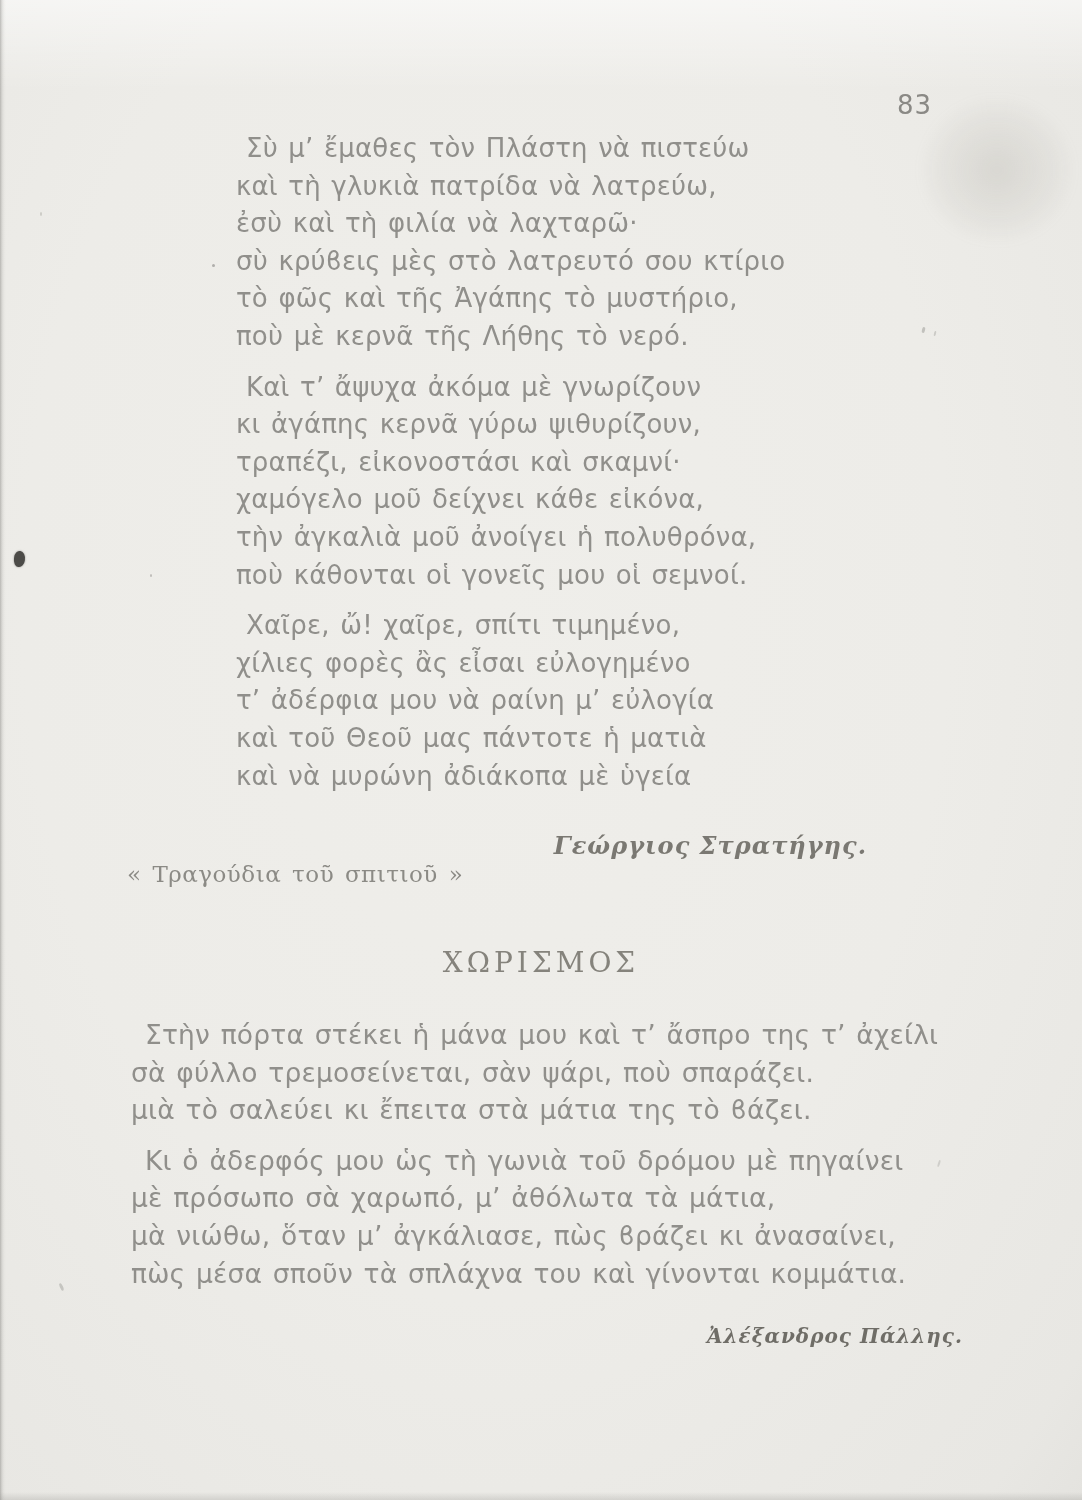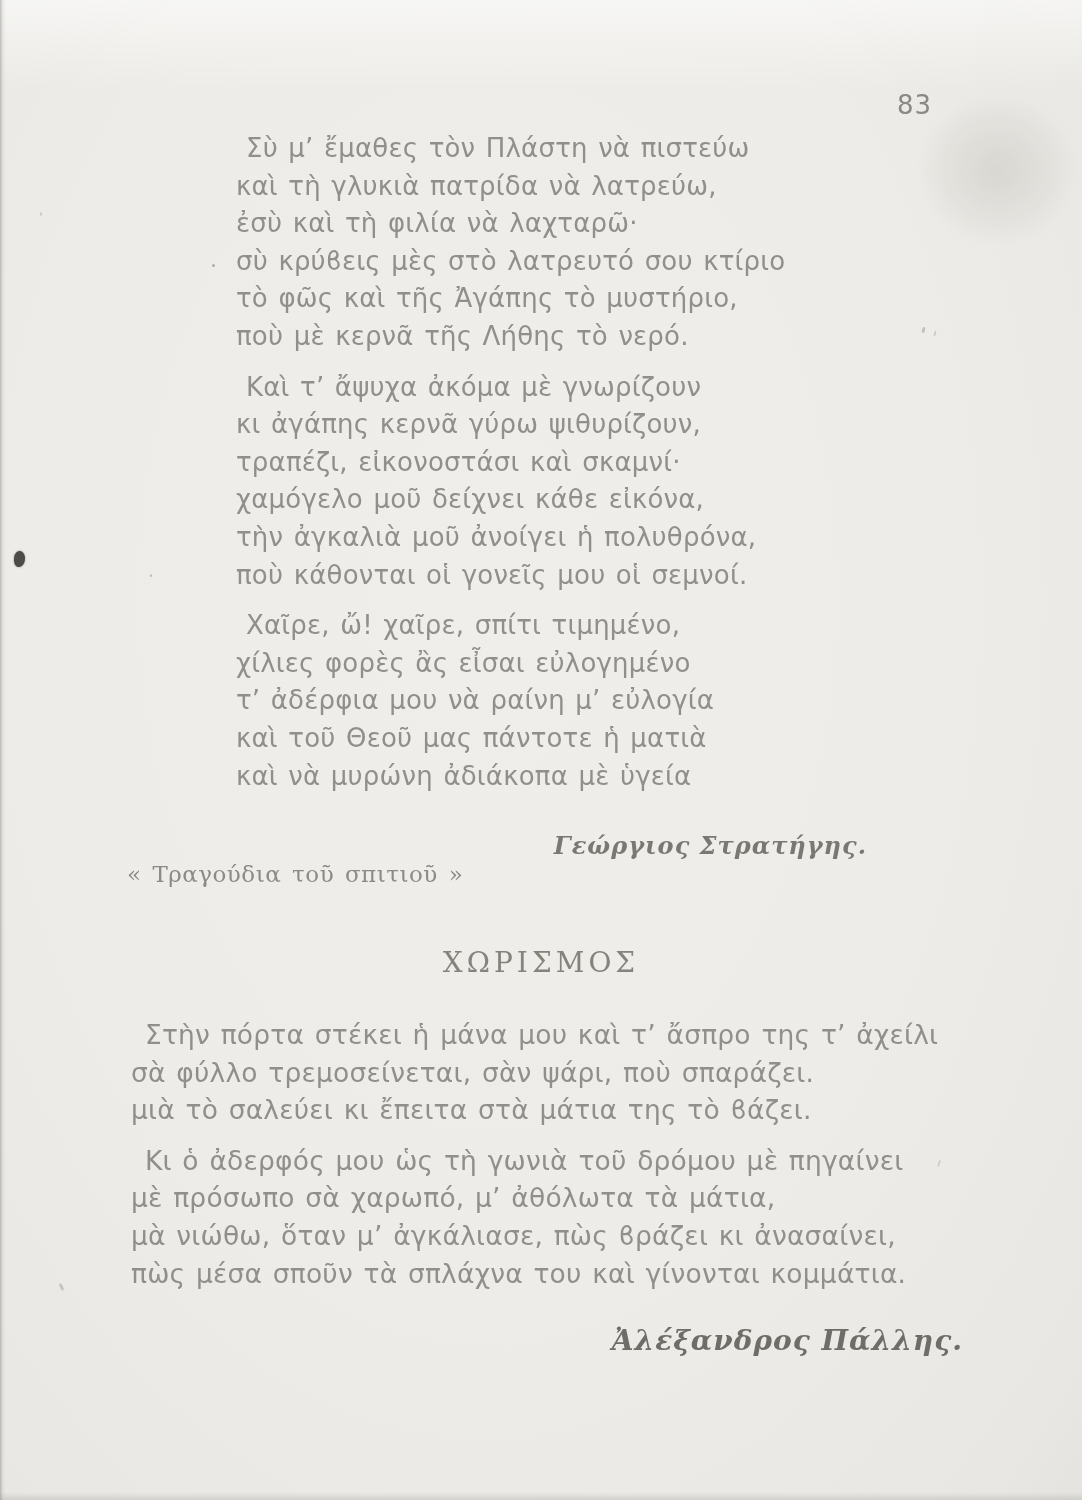--- a/index.html
+++ b/index.html
@@ -65,21 +65,21 @@
   .poem-2 .line { font-size: 26.5px; }
   .poem-2 .stanza .line:first-child { text-indent: 14px; }
   .attribution {
     position: absolute; left: 0; right: 3px;
     text-align: right;
     font-family: "DejaVu Serif", serif;
     font-style: italic; font-weight: bold;
     color: #7a7872; letter-spacing: 1px;
   }
   .attr-1 { top: 831px; padding-right: 212px; font-size: 24px; }
-  .attr-2 { top: 1324px; padding-right: 116px; font-size: 28px; color: #6f6d67; }
+  .attr-2 { top: 1324px; padding-right: 116px; font-size: 20px; color: #6f6d67; }
   .source-line {
     position: absolute; left: 127px; top: 861px;
     font-family: "DejaVu Serif", serif;
     font-size: 23px; color: #8b8a85; letter-spacing: 0.5px; word-spacing: 3px;
   }
   .poem-title {
     position: absolute; left: 0; right: 0; top: 946px;
     margin: 0; text-align: center;
     font-family: "DejaVu Serif", serif;
     font-weight: normal;

